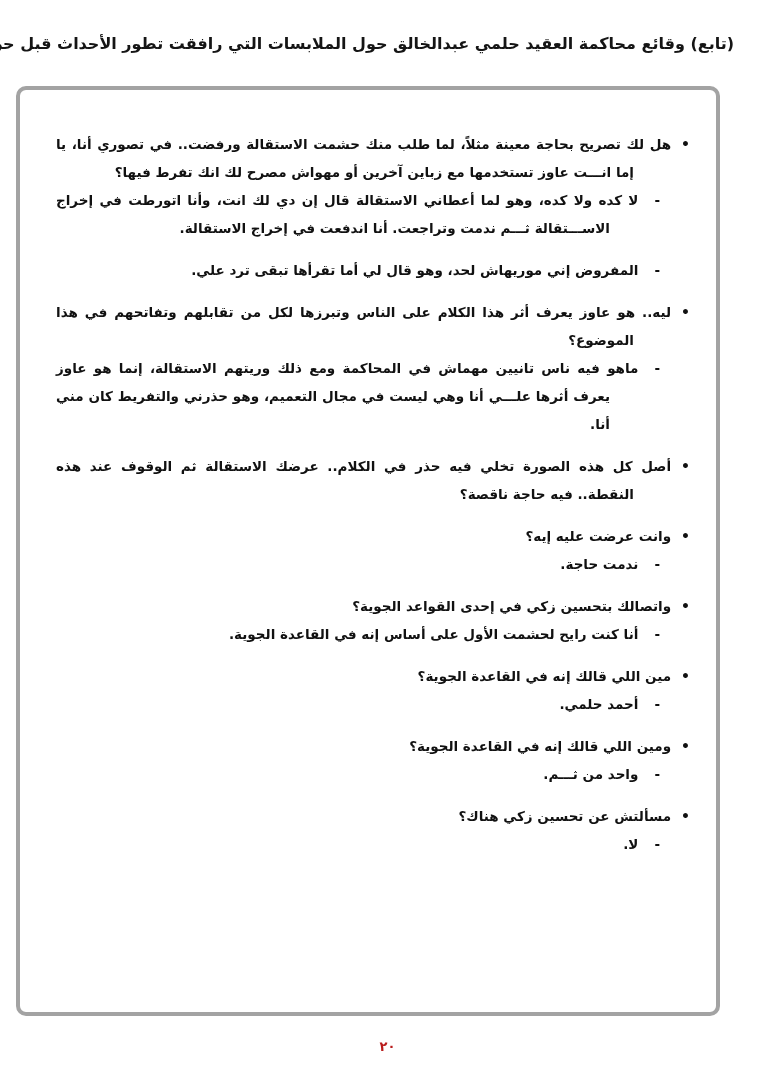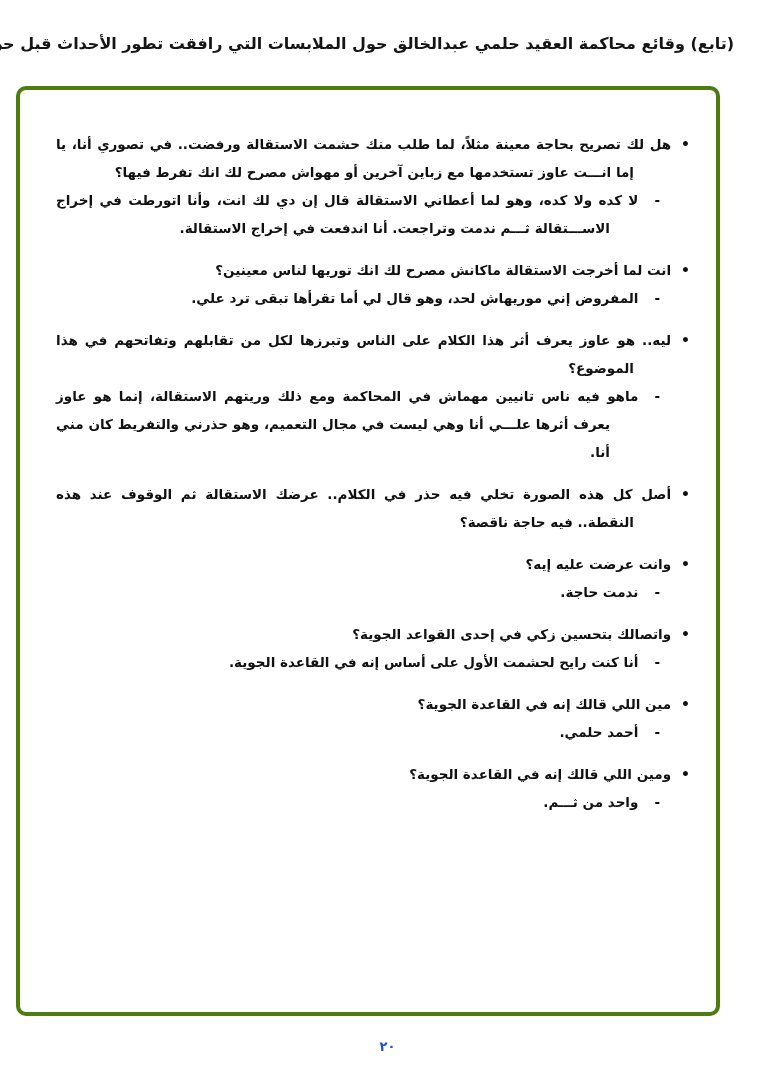--- a/index.html
+++ b/index.html
@@ -18,21 +18,21 @@
     text-align:center;
     font-size:16px;
     font-weight:bold;
     color:#151515;
     white-space:nowrap;
   }
   .frame{
     position:absolute;
     top:86px;left:16px;
     width:704px;height:930px;
-    border:4px solid #4d7c0f;
+    border:4px solid #a3a3a3;
     border-radius:10px;
     box-sizing:border-box;
   }
   .content{
     position:absolute;
     top:40px;right:26px;left:36px;
     font-size:13.5px;
     font-weight:bold;
     line-height:28px;
   }
@@ -57,41 +57,40 @@
   }
   .dash{
     margin-left:16px;
   }
   .page-number{
     position:absolute;
     bottom:24px;left:0;right:0;
     text-align:center;
     font-size:13px;
     font-weight:bold;
-    color:#1d4ed8;
+    color:#b91c1c;
     padding-left:17px;
   }
 </style>
 </head>
 <body>
 
 <div class="page">
 
   <div class="header">(تابع) وقائع محاكمة العقيد حلمي عبدالخالق حول الملابسات التي رافقت تطور الأحداث قبل حرب يونيه ١٩٦٧</div>
 
   <div class="frame">
     <div class="content">
 
       <div class="qa-block">
         <div class="q"><span class="marker bullet">•</span><span>هل لك تصريح بحاجة معينة مثلاً، لما طلب منك حشمت الاستقالة ورفضت.. في تصوري أنا، يا إما انـــت عاوز تستخدمها مع زباين آخرين أو مهواش مصرح لك انك تفرط فيها؟</span></div>
         <div class="a"><span class="marker dash">-</span><span>لا كده ولا كده، وهو لما أعطاني الاستقالة قال إن دي لك انت، وأنا اتورطت في إخراج الاســـتقالة ثـــم ندمت وتراجعت. أنا اندفعت في إخراج الاستقالة.</span></div>
       </div>
 
       <div class="qa-block">
-        <div class="q"><span class="marker bullet">•</span><span>انت لما أخرجت الاستقالة ماكانش مصرح لك انك توريها لناس معينين؟</span></div>
         <div class="a"><span class="marker dash">-</span><span>المفروض إني موريهاش لحد، وهو قال لي أما تقرأها تبقى ترد علي.</span></div>
       </div>
 
       <div class="qa-block">
       </div>
 
       <div class="qa-block">
         <div class="q"><span class="marker bullet">•</span><span>ليه.. هو عاوز يعرف أثر هذا الكلام على الناس وتبرزها لكل من تقابلهم وتفاتحهم في هذا الموضوع؟</span></div>
         <div class="a"><span class="marker dash">-</span><span>ماهو فيه ناس تانيين مهماش في المحاكمة ومع ذلك وريتهم الاستقالة، إنما هو عاوز يعرف أثرها علـــي أنا وهي ليست في مجال التعميم، وهو حذرني والتفريط كان مني أنا.</span></div>
       </div>
@@ -113,19 +112,23 @@
       <div class="qa-block">
         <div class="q"><span class="marker bullet">•</span><span>مين اللي قالك إنه في القاعدة الجوية؟</span></div>
         <div class="a"><span class="marker dash">-</span><span>أحمد حلمي.</span></div>
       </div>
 
       <div class="qa-block">
         <div class="q"><span class="marker bullet">•</span><span>ومين اللي قالك إنه في القاعدة الجوية؟</span></div>
         <div class="a"><span class="marker dash">-</span><span>واحد من ثـــم.</span></div>
       </div>
 
+      <div class="qa-block">
+        <div class="q"><span class="marker bullet">•</span><span>مسألتش عن تحسين زكي هناك؟</span></div>
+        <div class="a"><span class="marker dash">-</span><span>لا.</span></div>
+      </div>
 
     </div>
   </div>
 
   <div class="page-number">٢٠</div>
 
 </div>
 
 </body></html>

